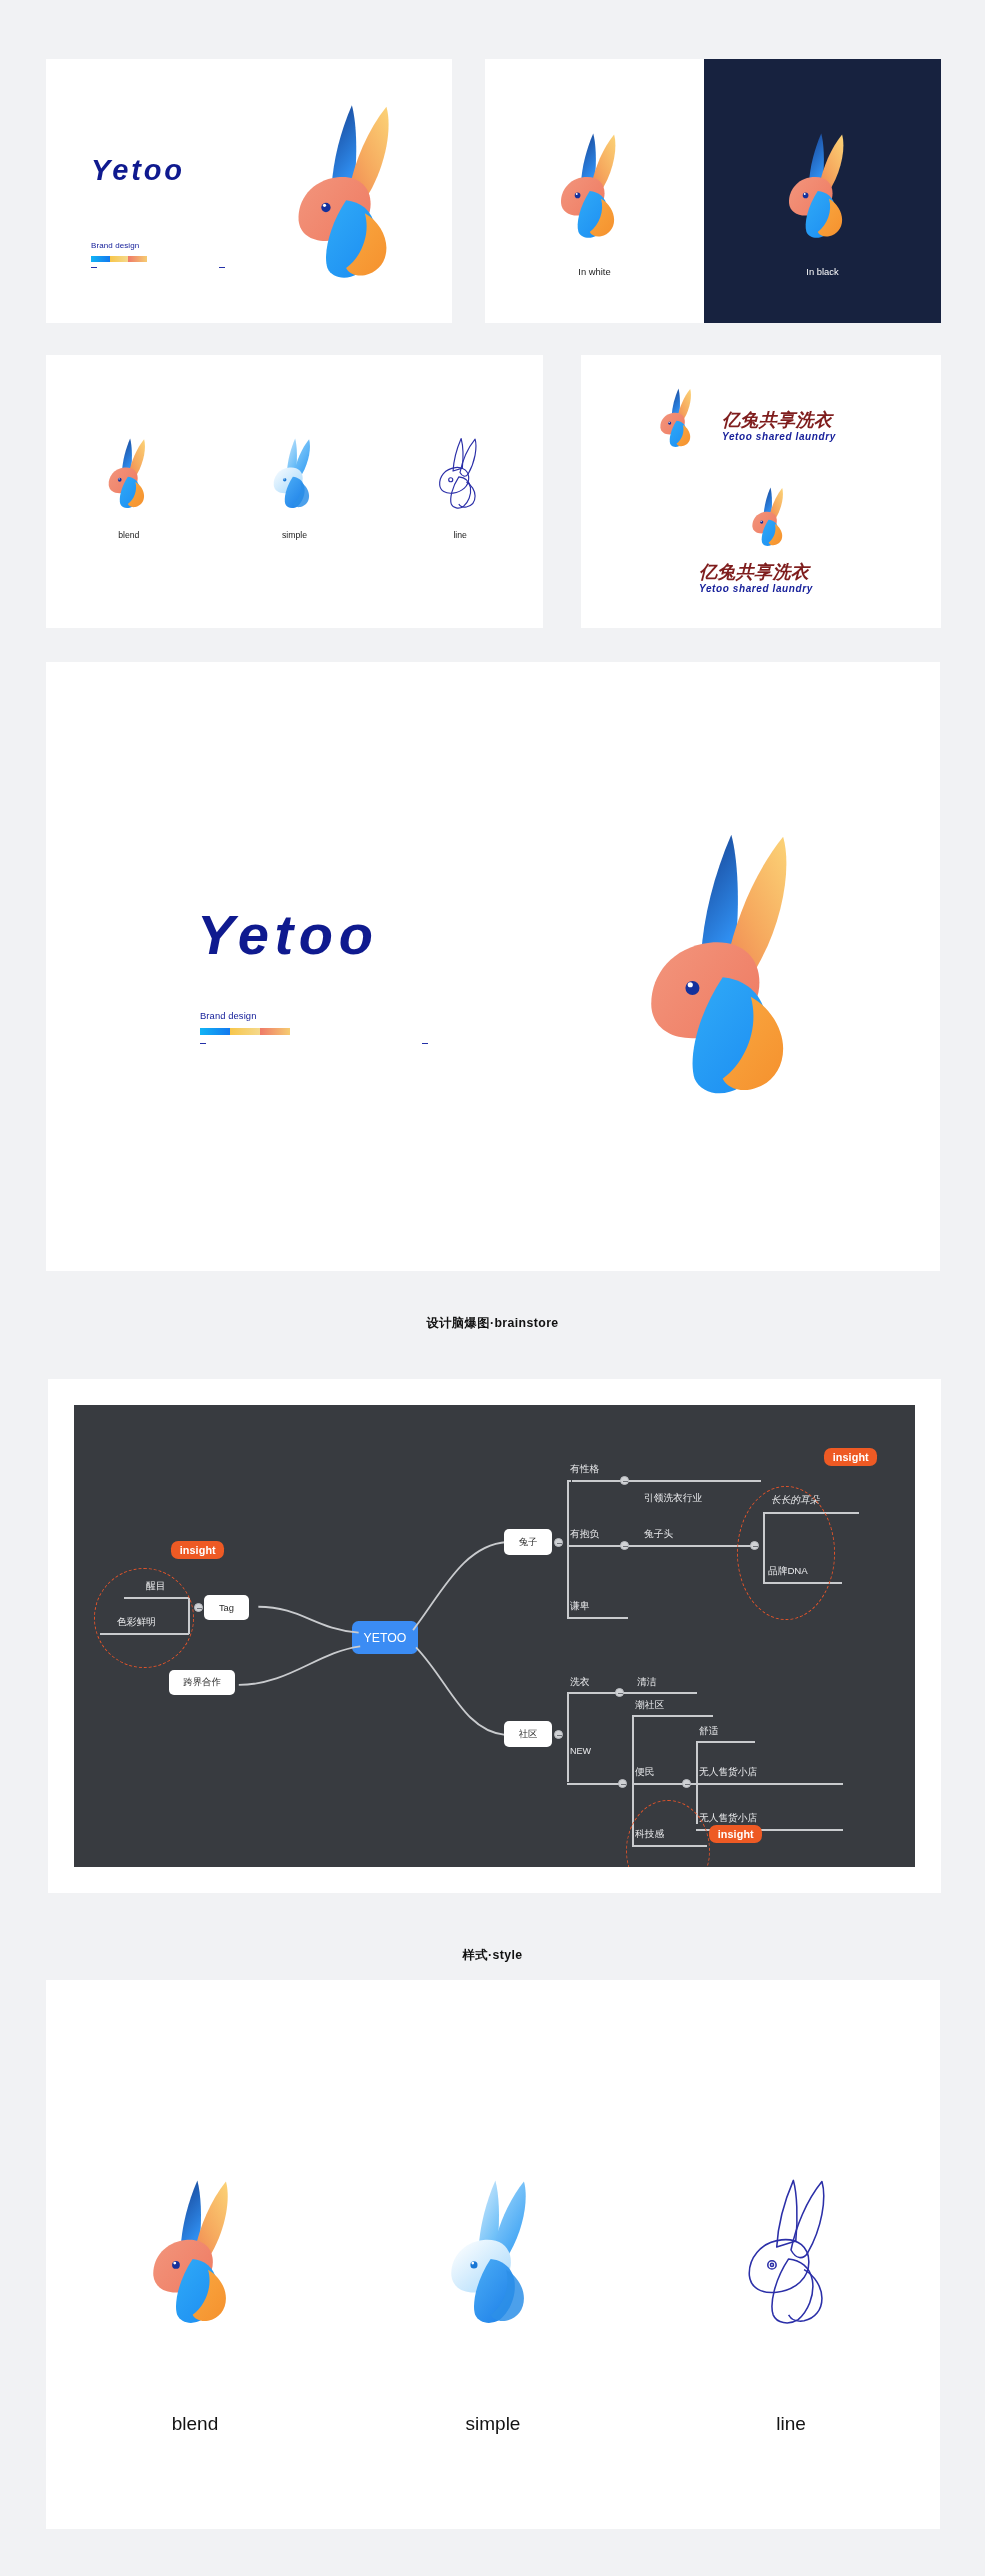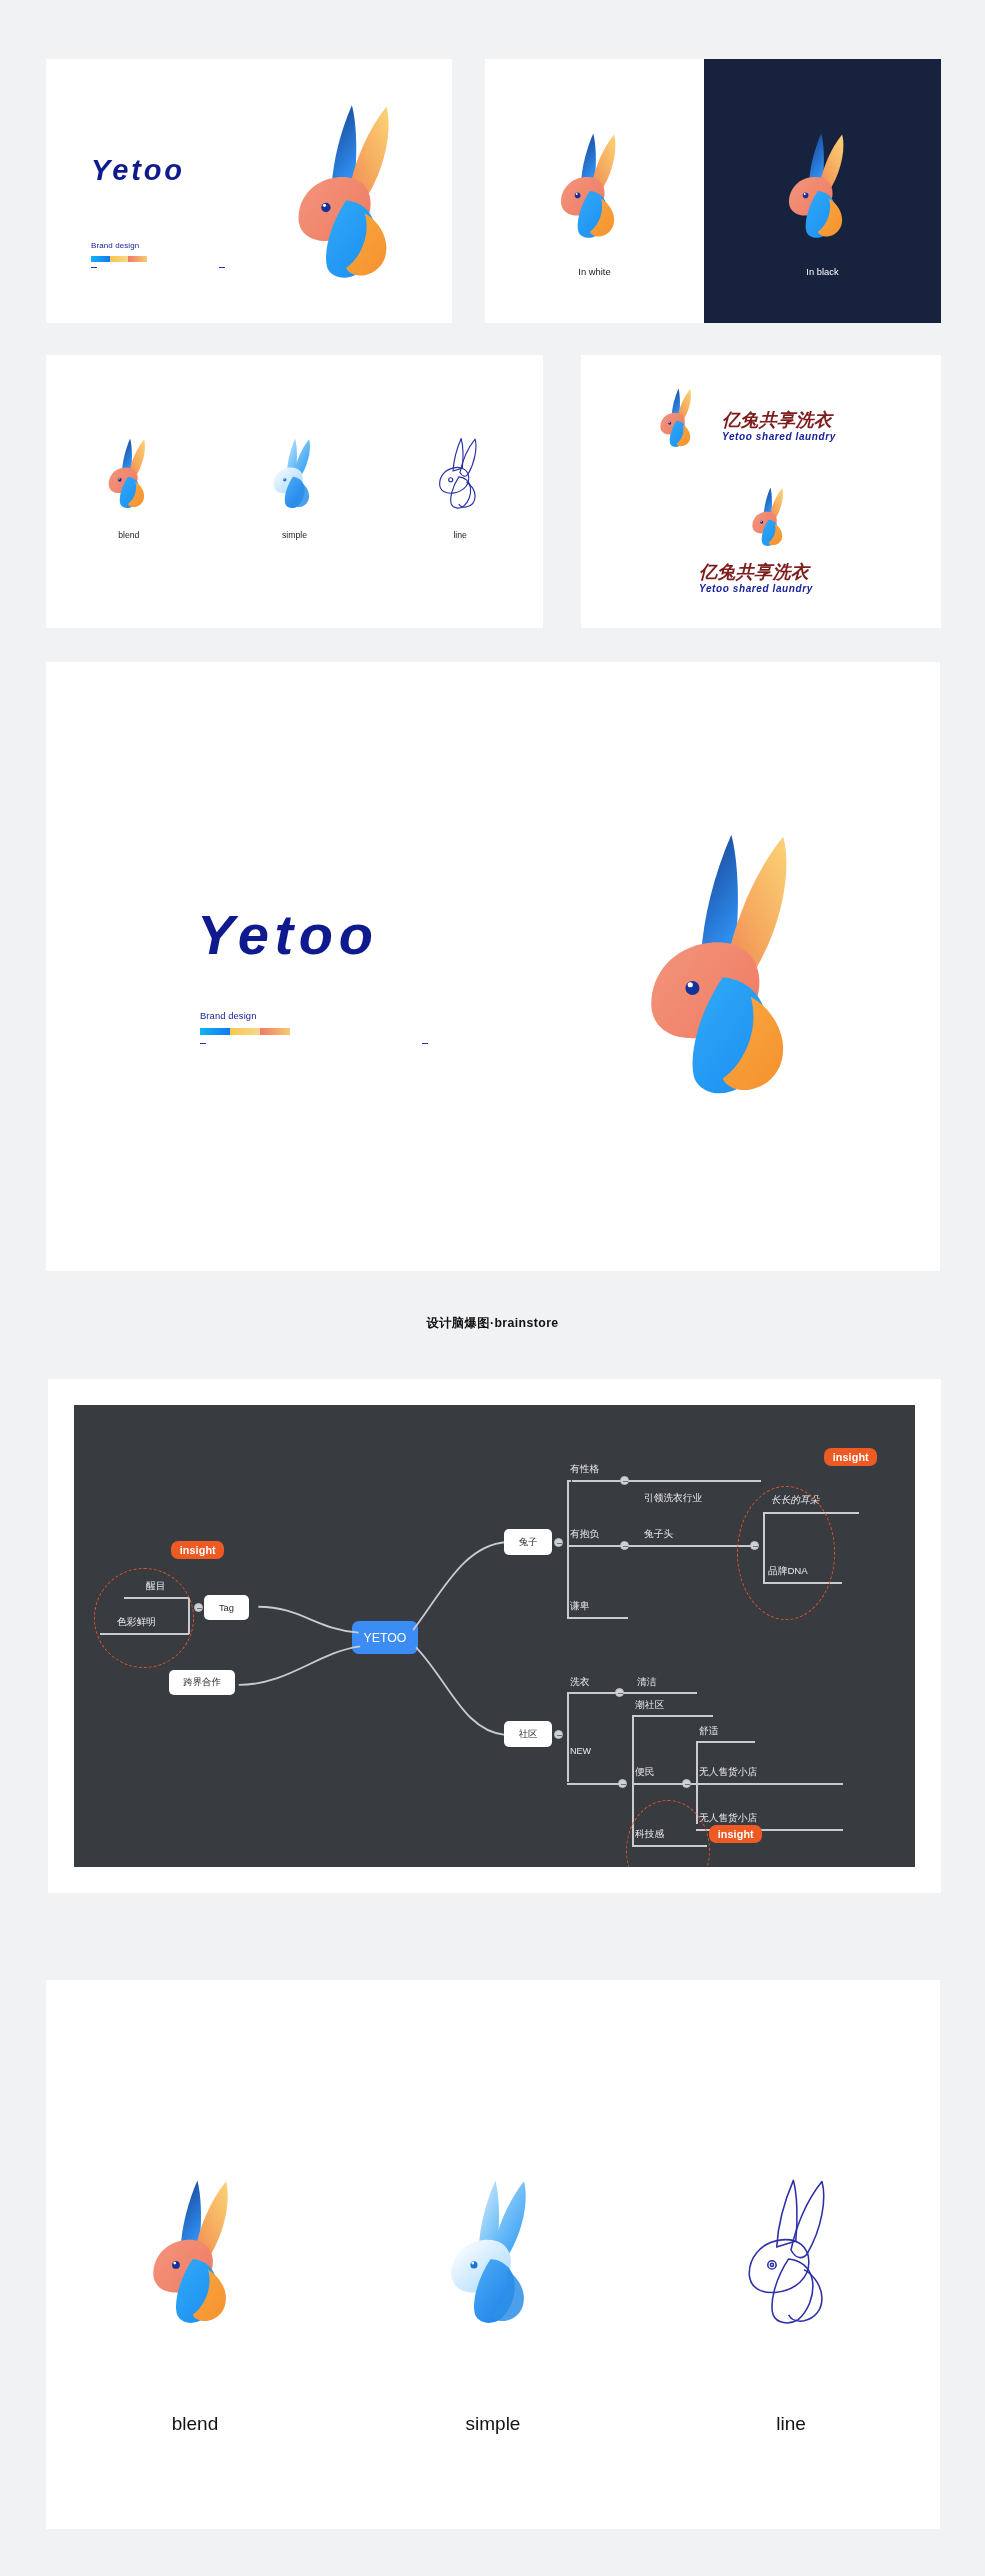--- a/index.html
+++ b/index.html
@@ -585,20 +585,21 @@
       <div class="mm-text" style="left:625px;top:407px;">无人售货小店</div>
       <div class="mm-line h" style="left:622px;top:424px;width:147px;"></div>
 
       <div class="mm-circle" style="left:552px;top:395px;width:84px;height:101px;border-radius:50%;"></div>
 
       <div class="mm-insight" style="left:635px;top:420px;">insight</div>
 
     </div>
   </div>
 
+  <div class="section-title" style="top:1947px;">样式·style</div>
 
   <div class="card" id="card-styles-big">
 
     <div class="big-style-cell" style="left:0;">
       <div style="position:absolute;left:50%;top:189px;transform:translateX(-50%);">
         <svg width="119" height="162" viewBox="0 0 200 270">
           <defs>
             <linearGradient id="g-eb-h" x1="0" y1="0" x2="0.4" y2="1">
                 <stop offset="0%" stop-color="#163f8e"></stop>
                 <stop offset="100%" stop-color="#2f8ef0"></stop>

